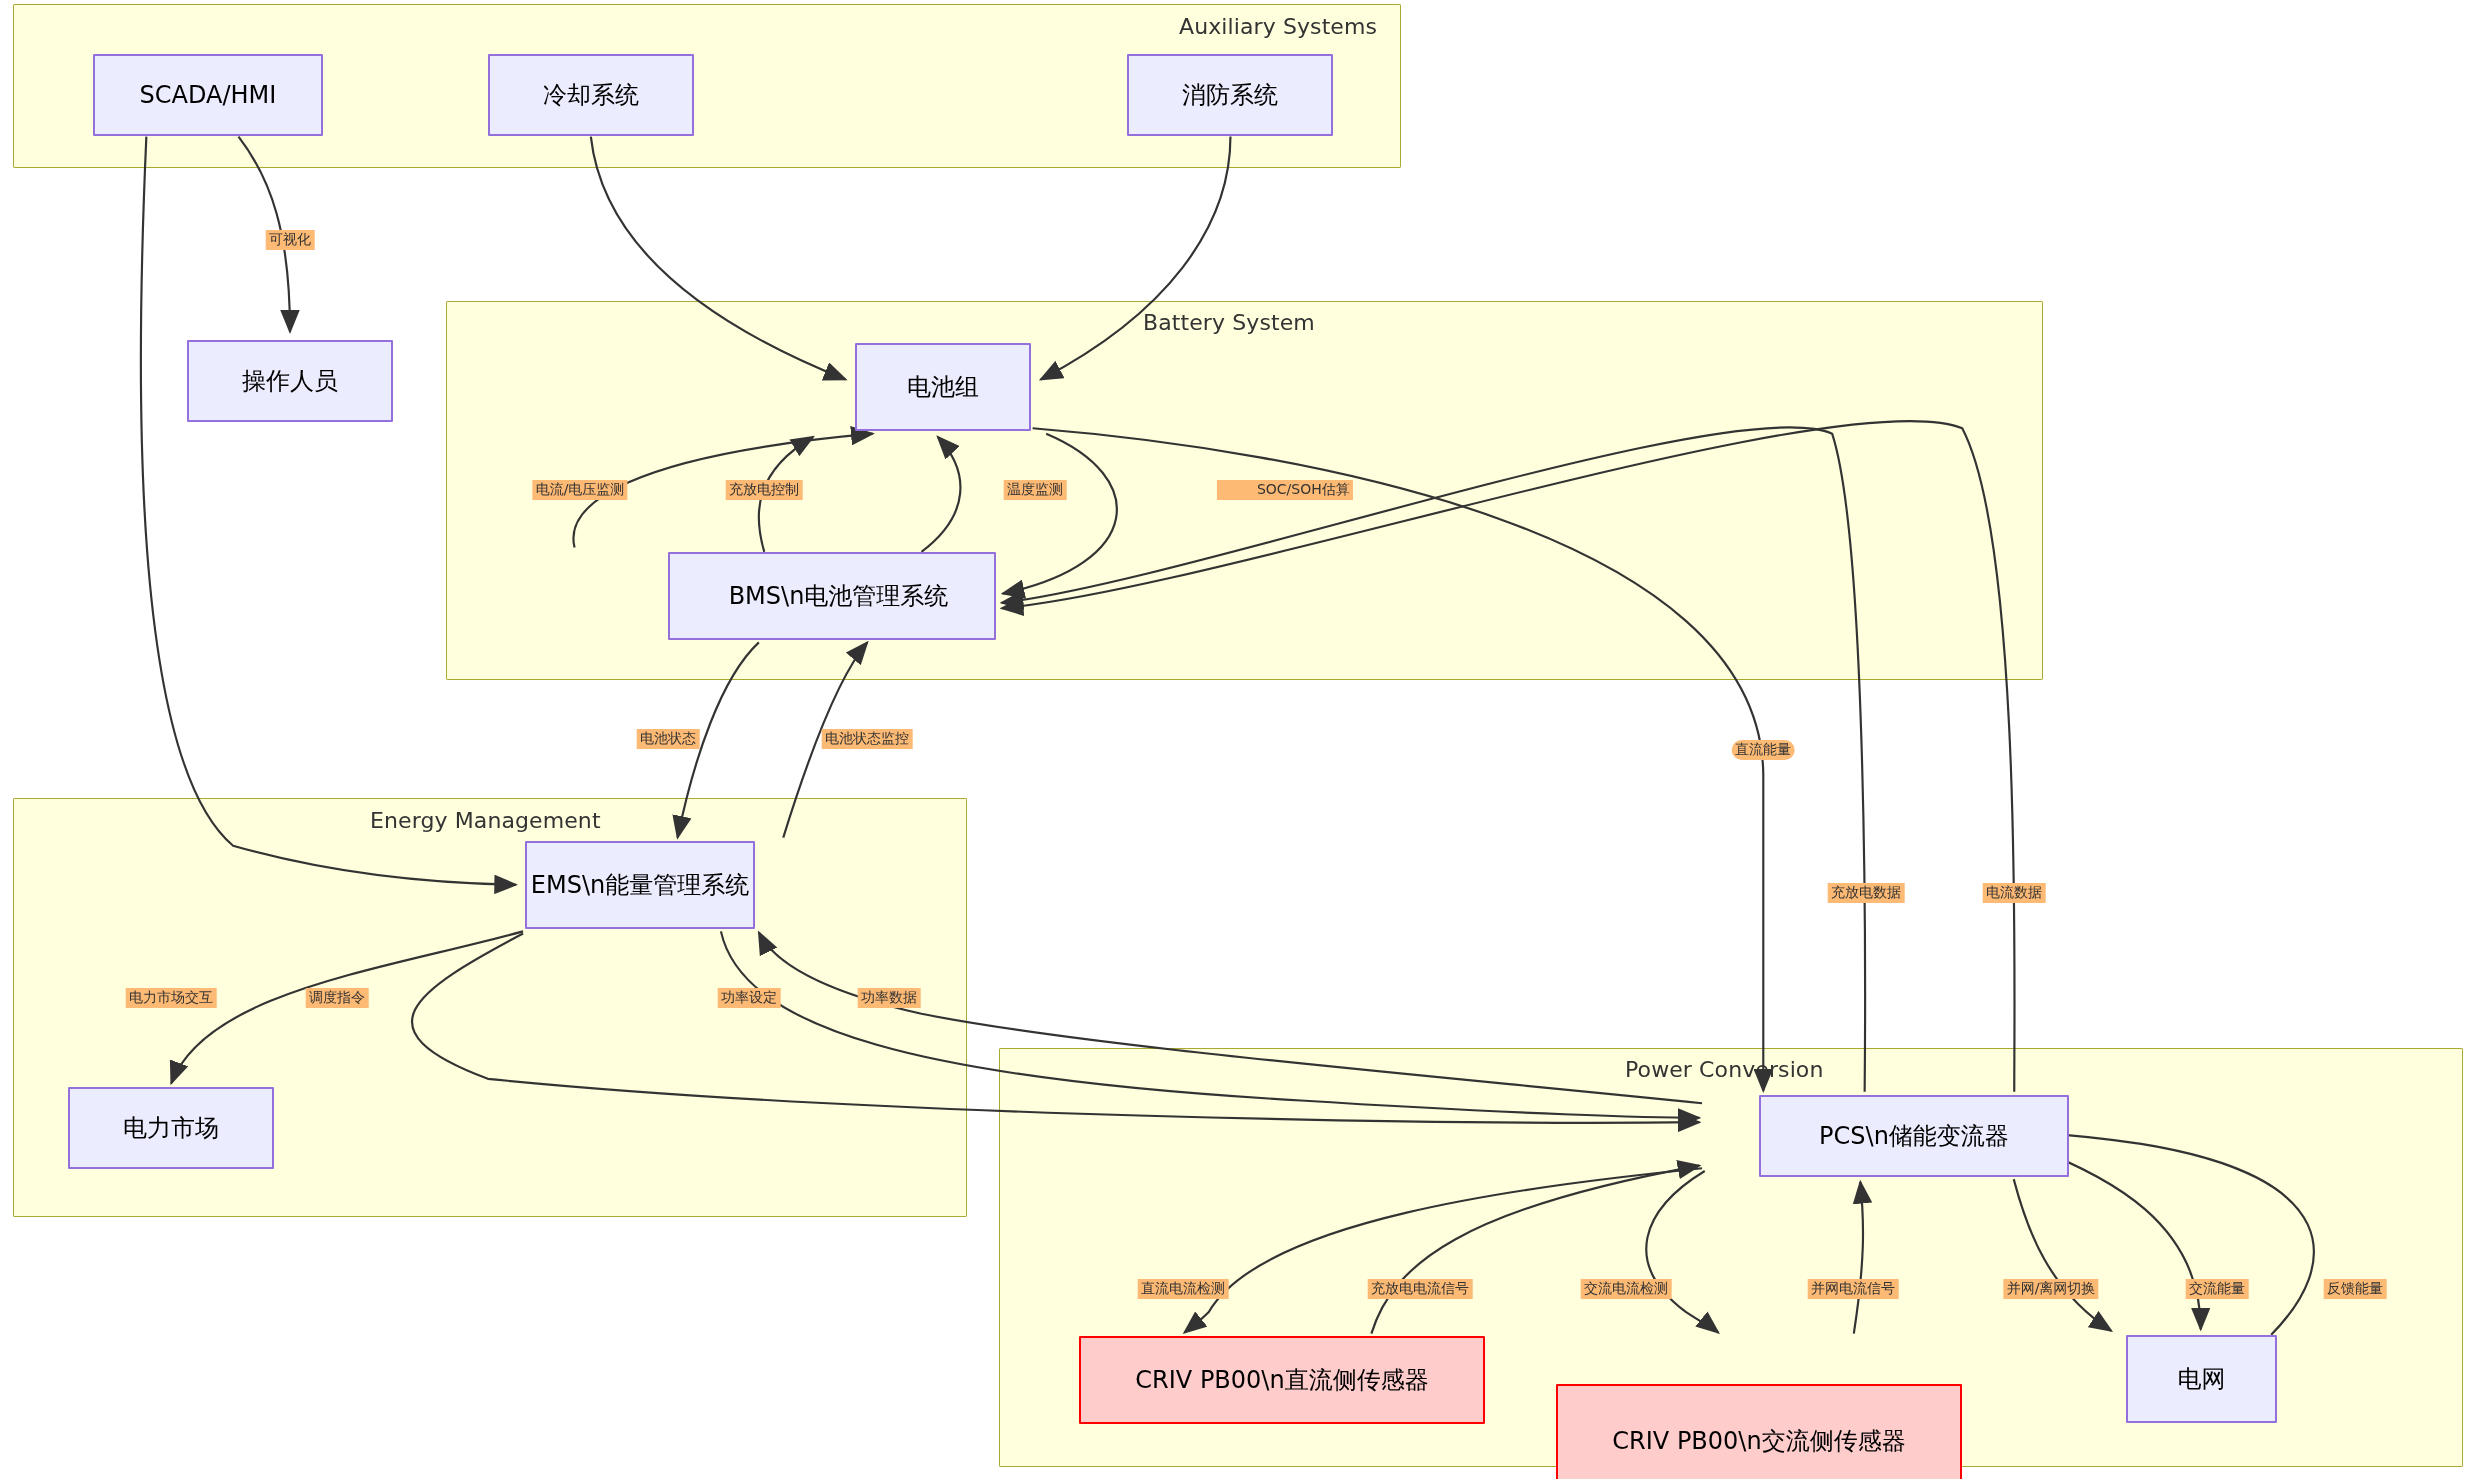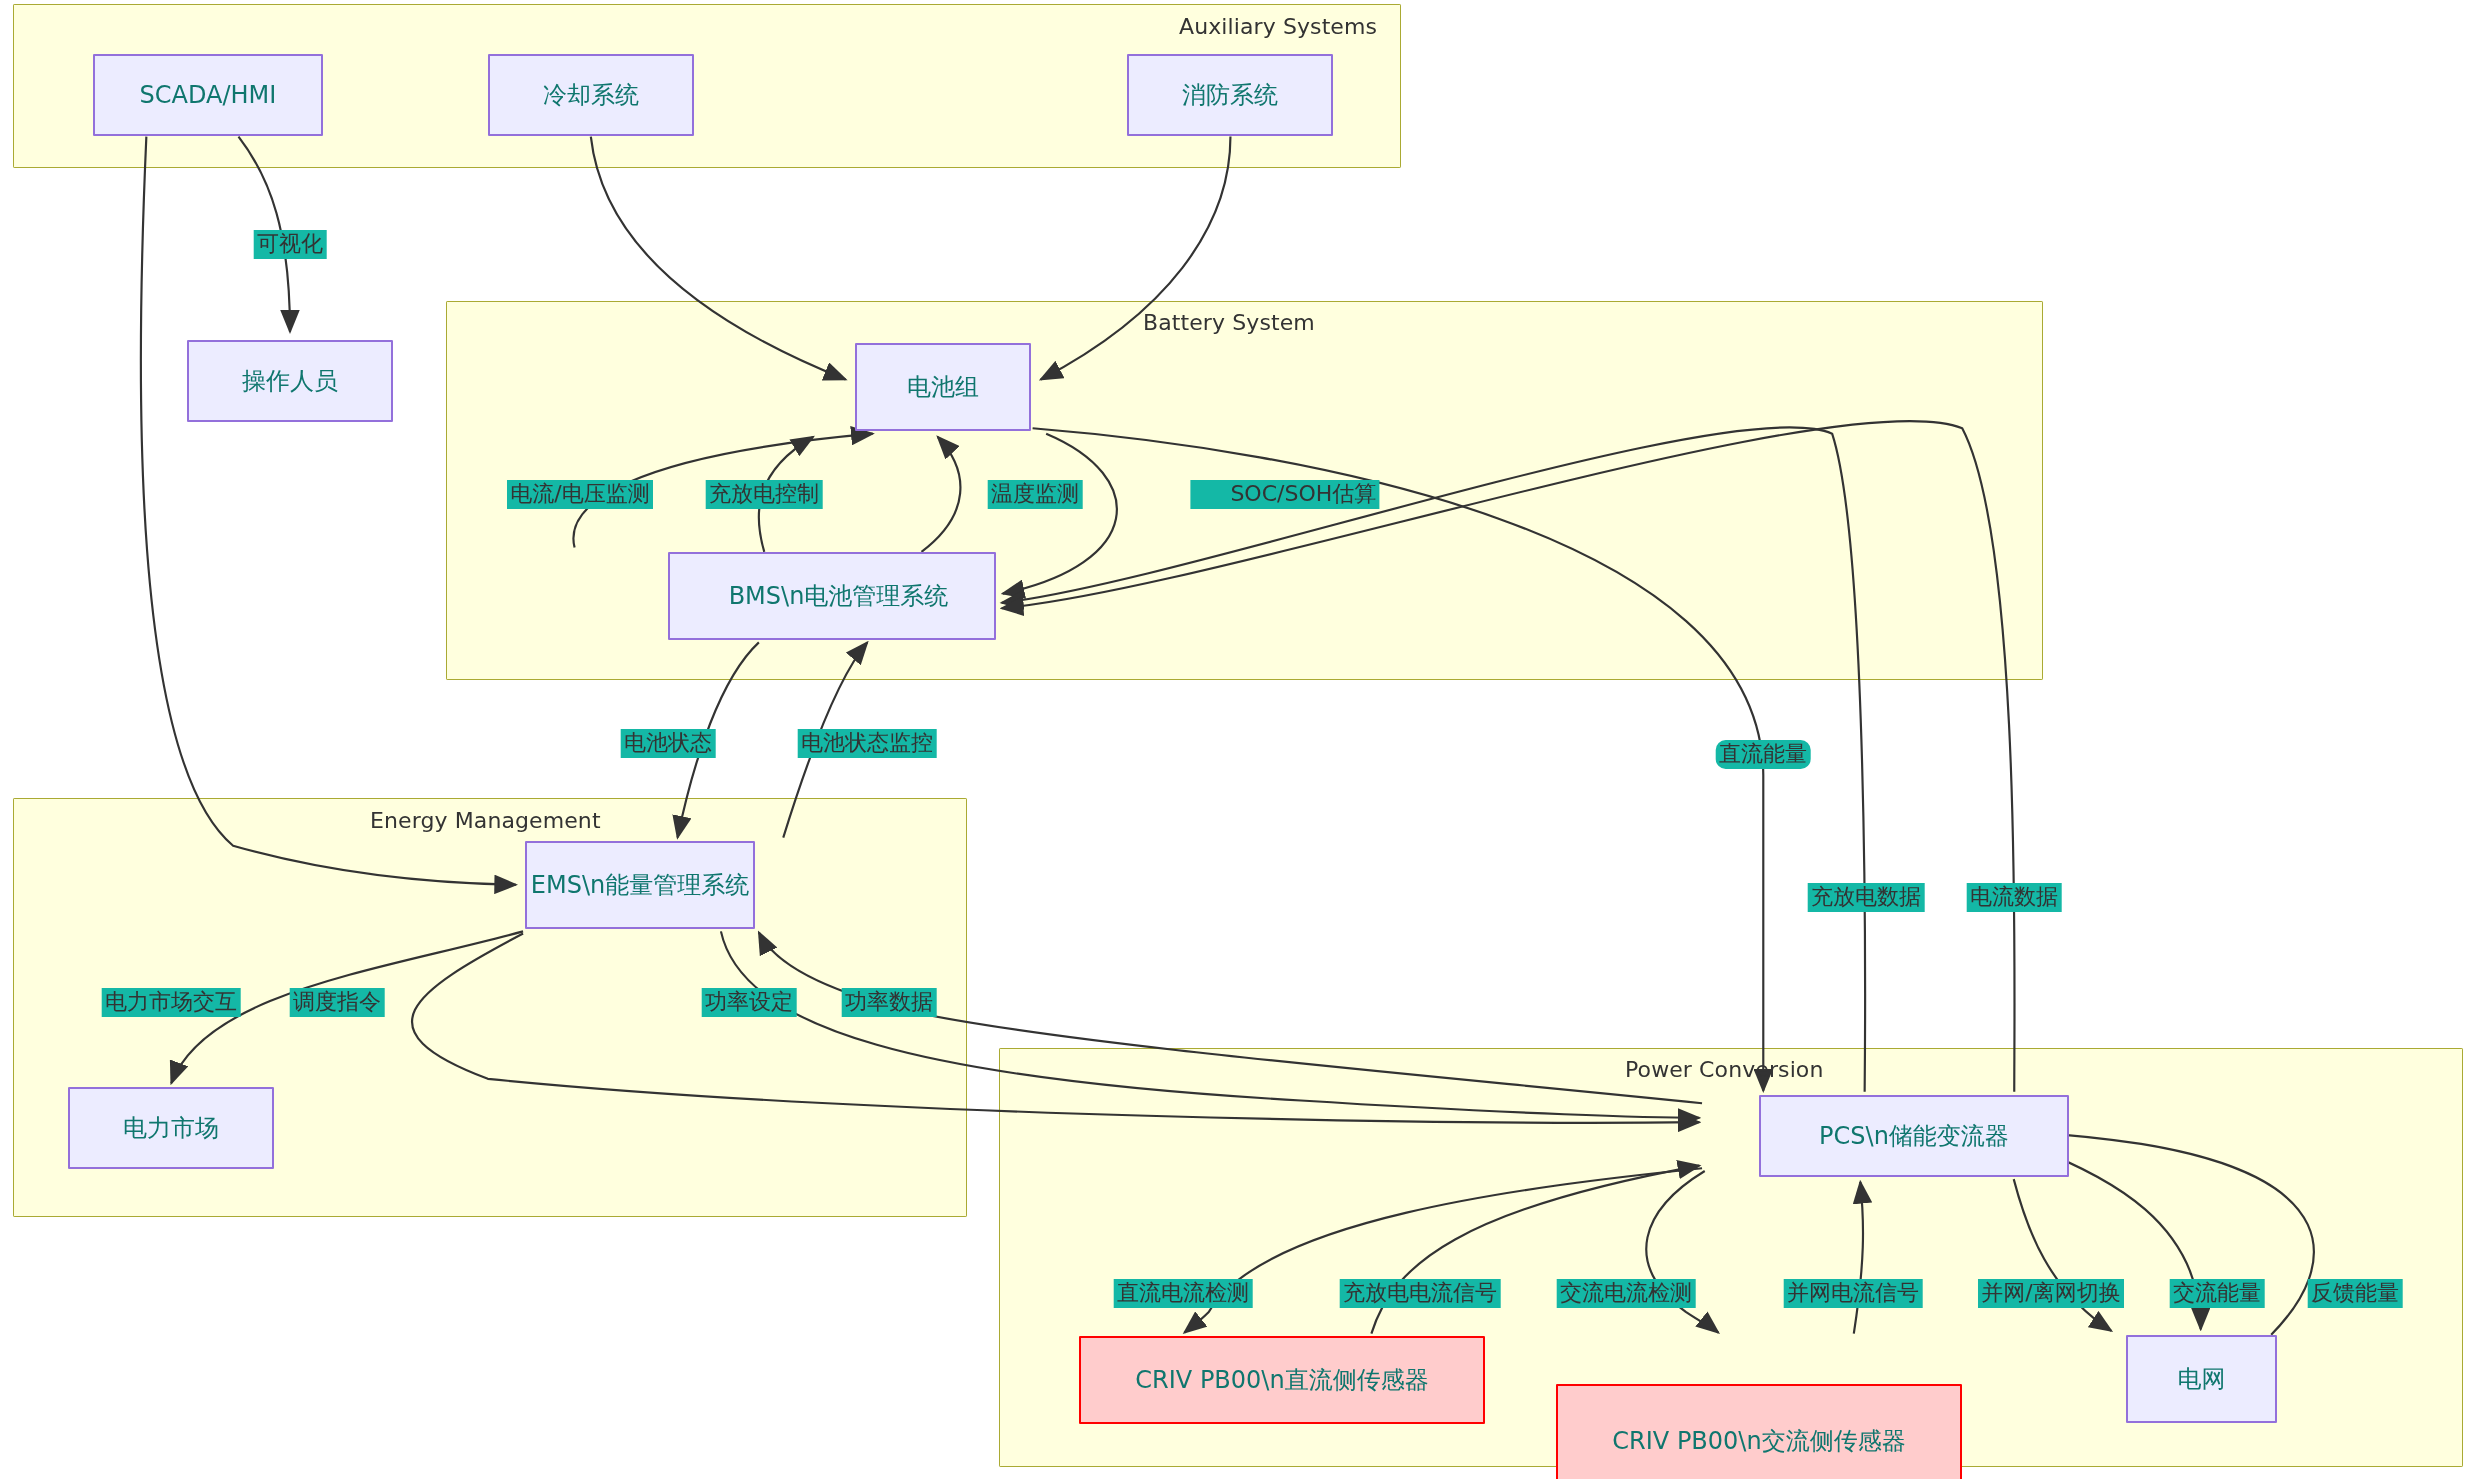--- a/index.html
+++ b/index.html
@@ -38,34 +38,34 @@
   }
   .node {
     position: absolute;
     box-sizing: border-box;
     background: #ececff;
     border: 2.2px solid #9370db;
     border-radius: 1.1px;
     display: flex;
     align-items: center;
     justify-content: center;
-    color: #0f766e;
+    color: #000000;
     font-size: 24px;
     white-space: nowrap;
     z-index: 5;
   }
   .node.sensor {
     background: #ffcccc;
     border: 2.2px solid #ff0000;
   }
   .edge-label {
     position: absolute;
-    background: #14b8a6;
+    background: #fdba74;
     color: #333333;
-    font-size: 22px;
+    font-size: 14px;
     line-height: 1.12;
     padding: 2.2px 3.3px;
     white-space: nowrap;
     z-index: 6;
     transform: translateX(-50%);
     text-align: center;
   }
 </style>
 </head>
 <body>

